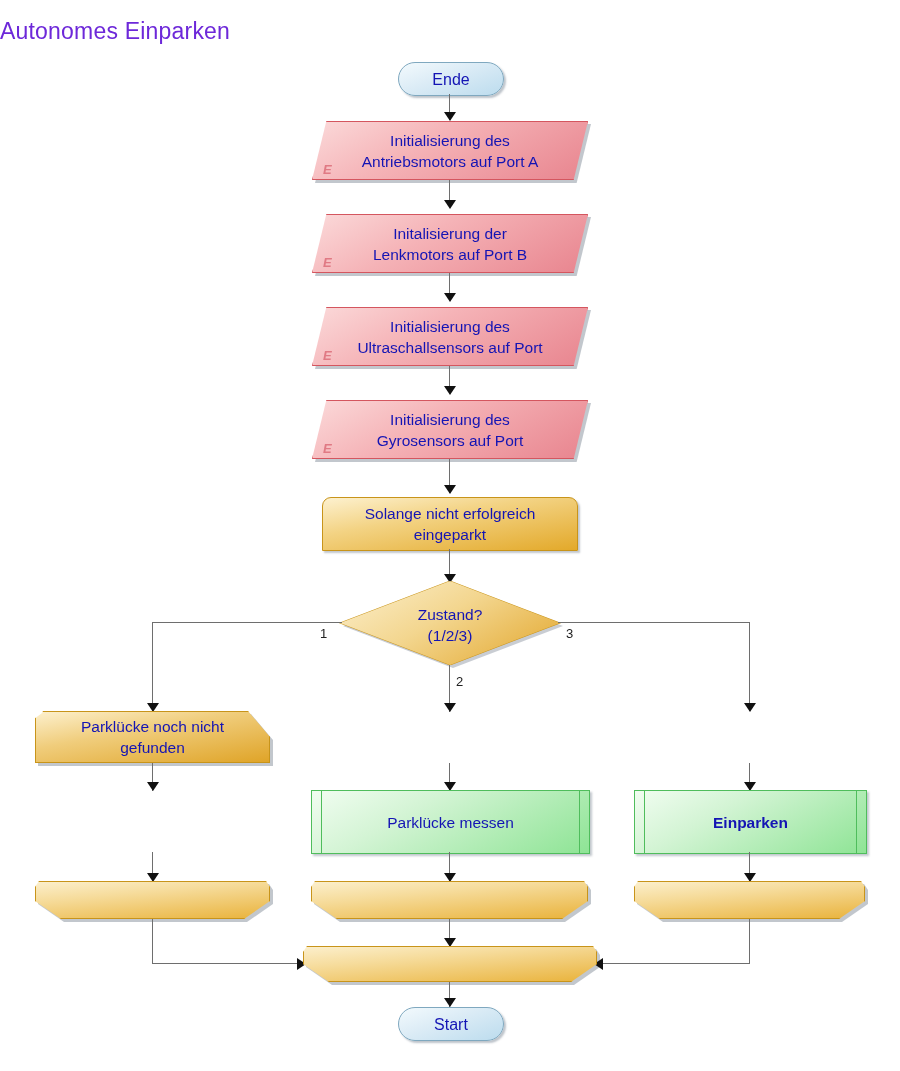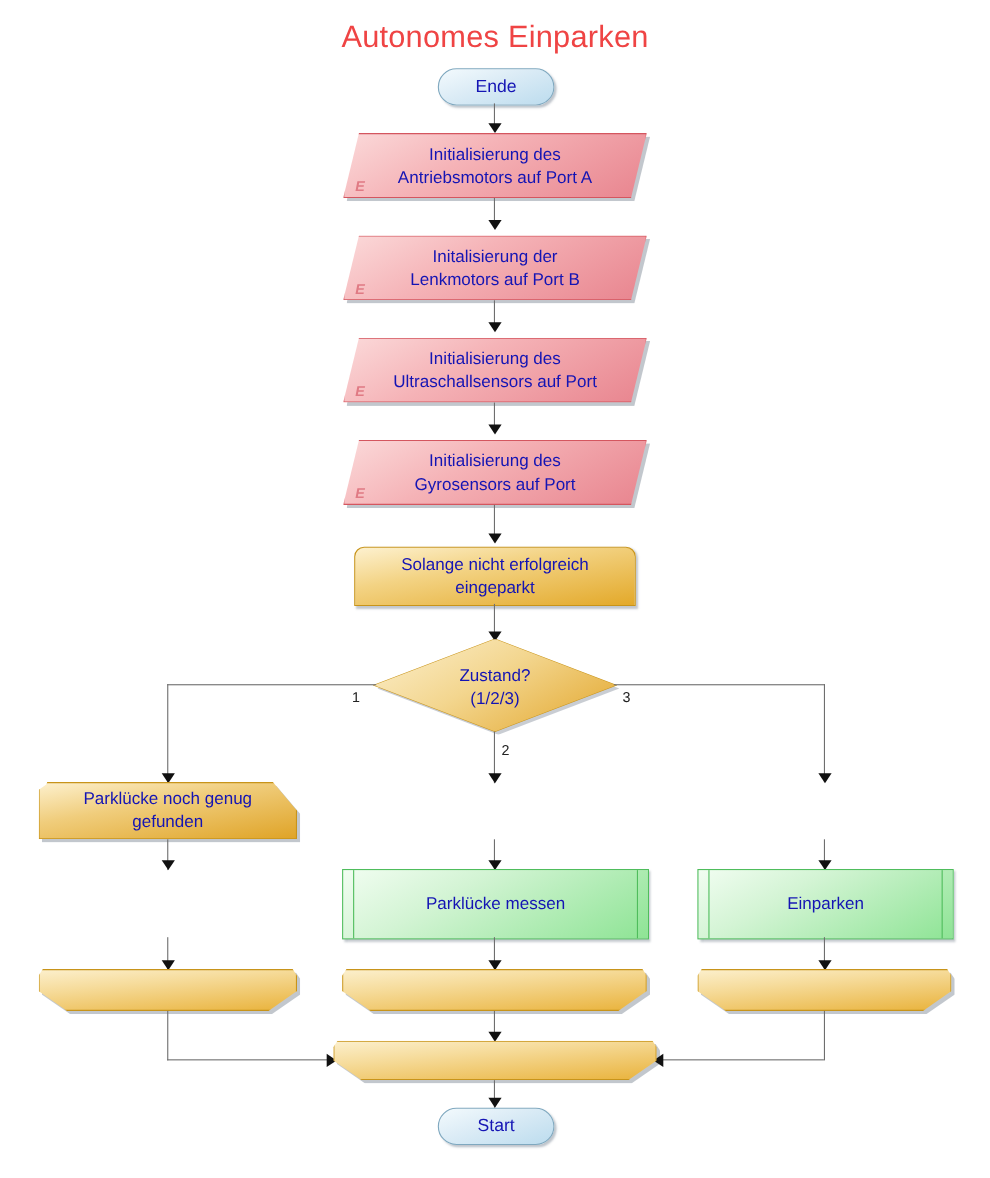--- a/index.html
+++ b/index.html
@@ -7,22 +7,21 @@
     width:900px;height:1071px;
     background:#ffffff;
     font-family:"Liberation Sans", sans-serif;
     overflow:hidden;
   }
   #canvas{position:relative;width:900px;height:1071px;}
 
   
   .title{
     position:absolute;left:0;top:18px;width:900px;
-    text-align:center;
-    font-size:28px;color:#ef4444;letter-spacing:.2px;
+    font-size:23px;color:#6d28d9;letter-spacing:.2px;
   }
 
   
   .nodetext{
     position:absolute;left:0;top:50%;width:100%;
     transform:translateY(-50%);
     text-align:center;
     color:#1414b4;font-size:15.5px;line-height:21px;
     white-space:pre-line;
     pointer-events:none;
@@ -226,21 +225,21 @@
   <div class="arw down" style="left:743.5px;top:703px;"></div>
   <div class="edgelabel" style="left:566px;top:626px;">3</div>
 
   <div class="ln v" style="left:449px;top:665px;height:47px;"></div>
   <div class="arw down" style="left:443.5px;top:703px;"></div>
   <div class="edgelabel" style="left:456px;top:674px;">2</div>
 
   <div class="node" style="left:35px;top:711px;width:235px;height:52px;">
     <div class="flag-shadow"></div>
     <div class="flag-shape"></div>
-    <div class="nodetext">Parklücke noch genug
+    <div class="nodetext">Parklücke noch nicht
 gefunden</div>
   </div>
 
 
 
   <div class="ln v" style="left:152px;top:763px;height:28px;"></div>
   <div class="arw down" style="left:146.5px;top:782px;"></div>
 
   <div class="ln v" style="left:449px;top:763px;height:28px;"></div>
   <div class="arw down" style="left:443.5px;top:782px;"></div>
@@ -248,21 +247,21 @@
   <div class="ln v" style="left:749px;top:763px;height:28px;"></div>
   <div class="arw down" style="left:743.5px;top:782px;"></div>
 
 
   <div class="node sub" style="left:311px;top:790px;width:277px;height:62px;">
     <div class="bar l"></div>
     <div class="bar r"></div>
     <div class="nodetext">Parklücke messen</div>
   </div>
 
-  <div class="node sub" style="left:634px;top:790px;width:231px;height:62px;">
+  <div class="node sub" style="left:634px;top:790px;width:231px;height:62px;font-weight:bold;">
     <div class="bar l"></div>
     <div class="bar r"></div>
     <div class="nodetext">Einparken</div>
   </div>
 
   <div class="ln v" style="left:152px;top:852px;height:30px;"></div>
   <div class="arw down" style="left:146.5px;top:873px;"></div>
 
   <div class="ln v" style="left:449px;top:852px;height:30px;"></div>
   <div class="arw down" style="left:443.5px;top:873px;"></div>

